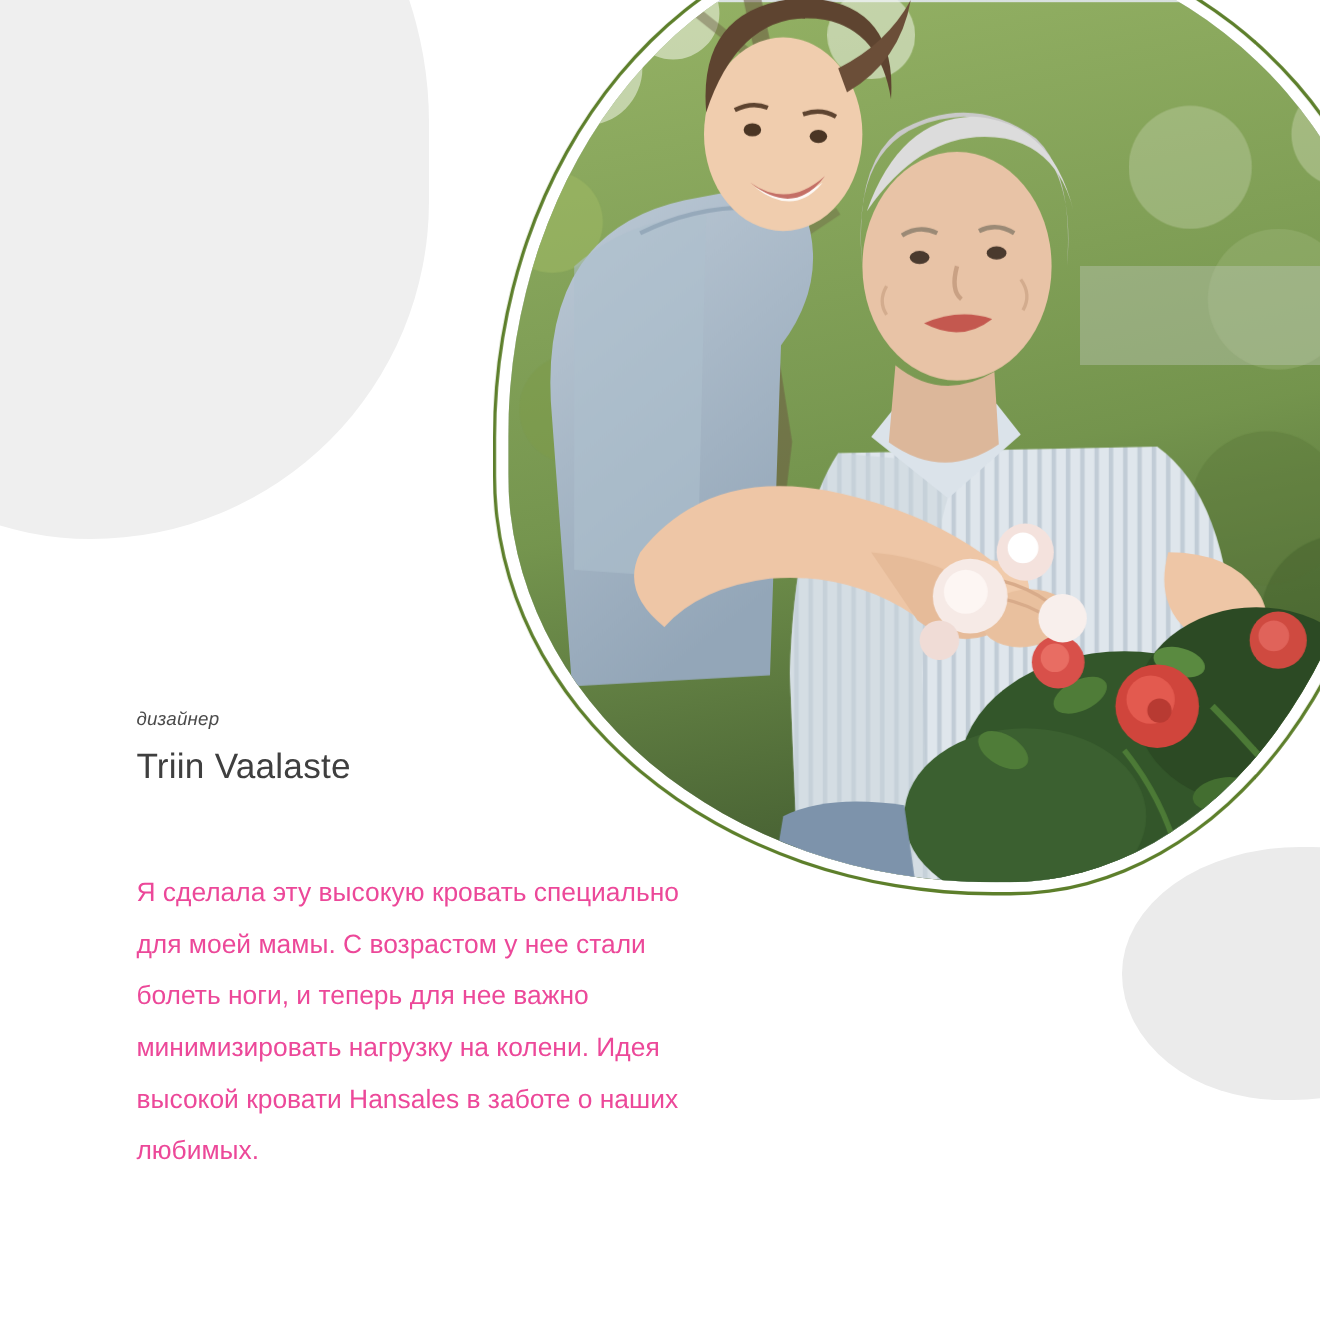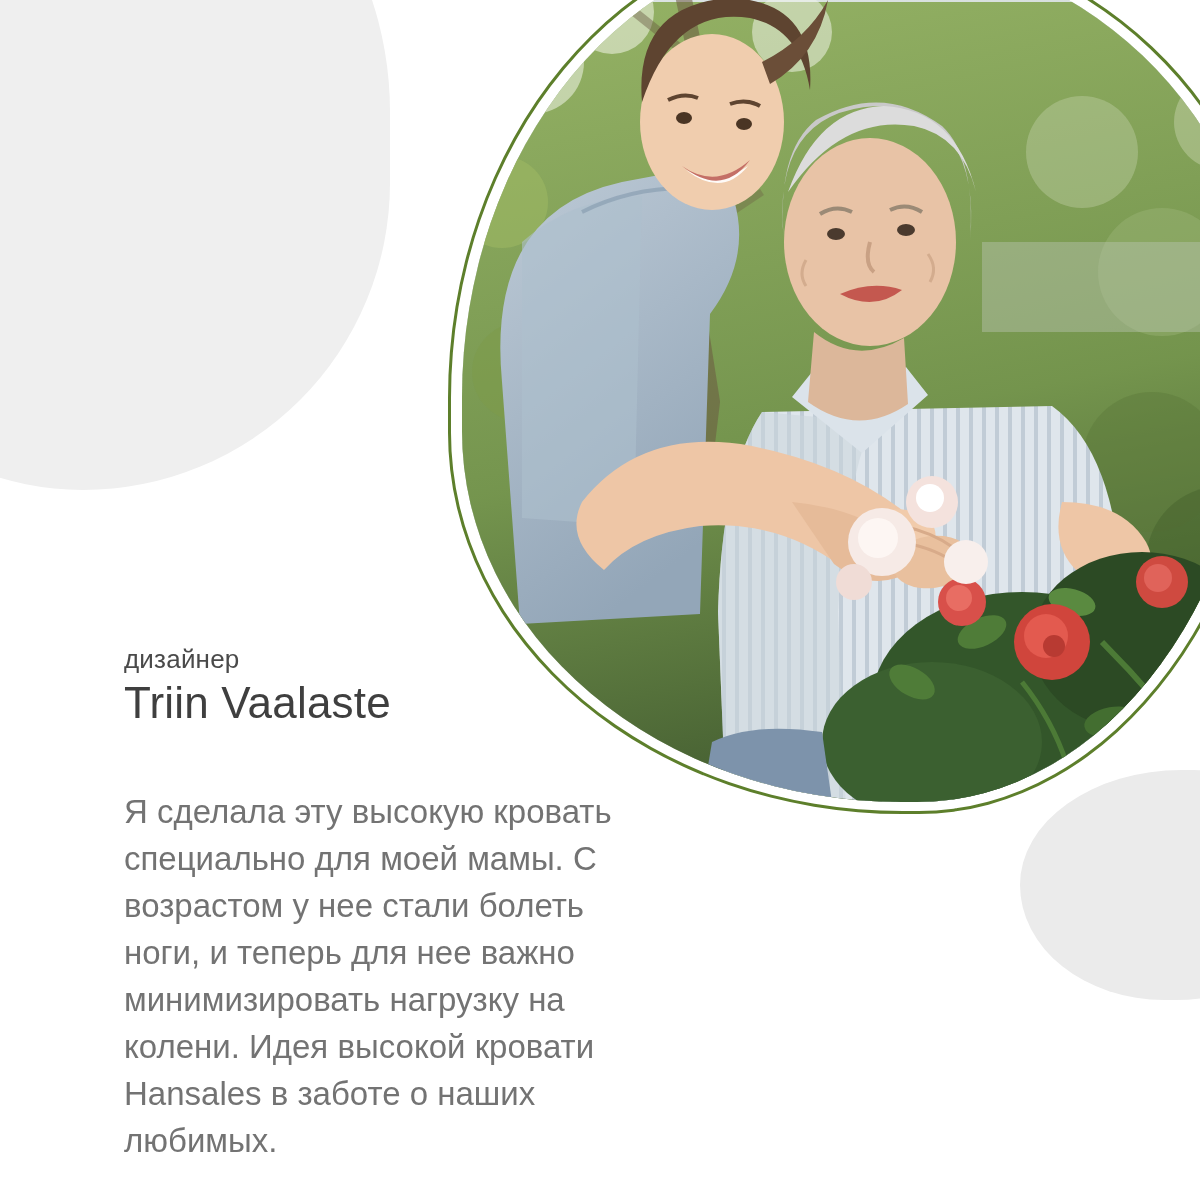--- a/index.html
+++ b/index.html
@@ -68,41 +68,42 @@
   .photo-inner {
     position: absolute;
     inset: 0;
   }
 
   
   .role {
     position: absolute;
     left: 124px;
     top: 644px;
-    font-size: 26px;
+    font-style: italic;
+    font-size: 17px;
     color: #4a4a4a;
     letter-spacing: 0.2px;
   }
   .designer-name {
     position: absolute;
     left: 124px;
     top: 678px;
-    font-size: 44px;
+    font-size: 32px;
     color: #3f3f3f;
     letter-spacing: 0.2px;
     white-space: nowrap;
   }
   .quote {
     position: absolute;
     left: 124px;
     top: 788px;
     width: 500px;
-    font-size: 33px;
+    font-size: 24px;
     line-height: 47px;
-    color: #737373;
+    color: #ec4899;
   }
 
   
   .logo {
     position: absolute;
     left: 838px;
     top: 952px;
     width: 260px;
     height: 128px;
   }

